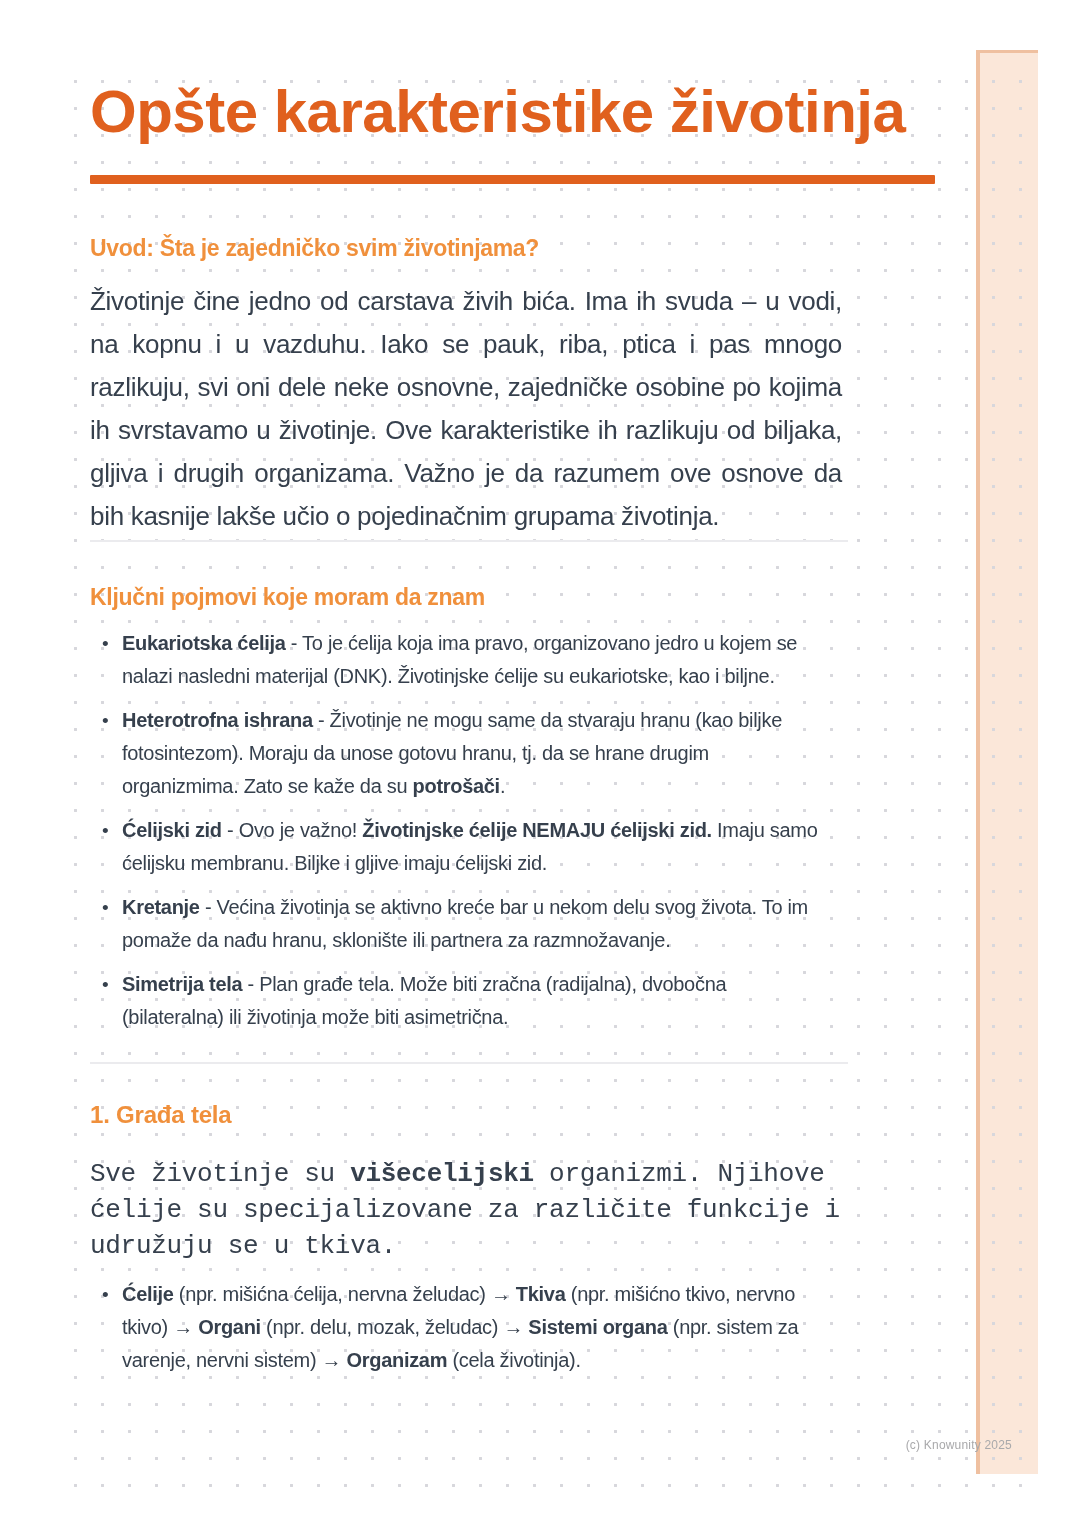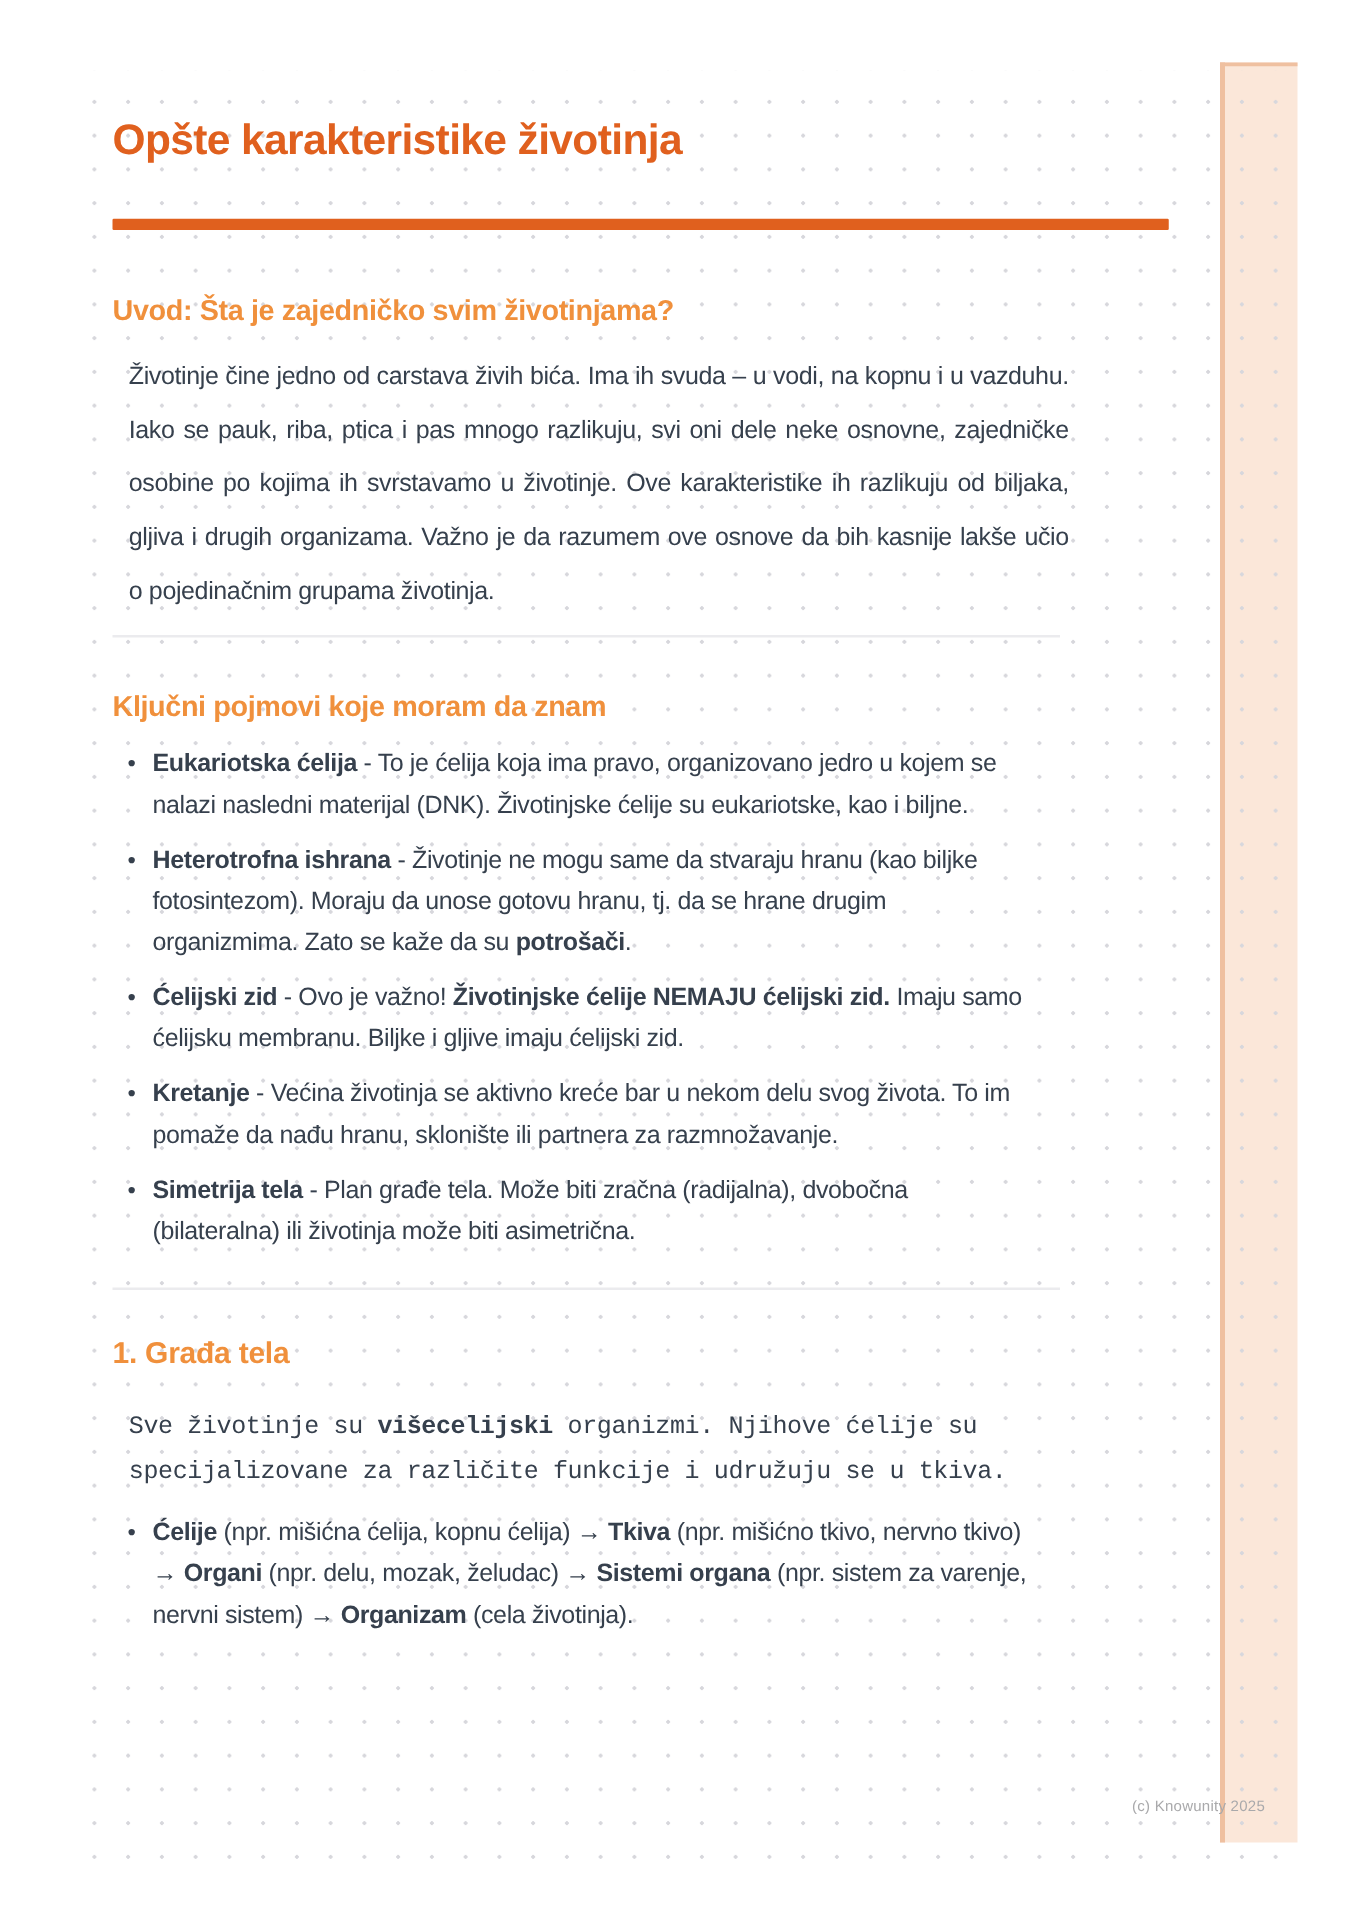--- a/index.html
+++ b/index.html
@@ -40,21 +40,21 @@
   .content {
     position: absolute;
     left: 90px;
     top: 0;
     width: 845px;
     z-index: 3;
   }
   .doc-title {
     margin: 0;
     padding-top: 84px;
-    font-size: 34px;
+    font-size: 60px;
     line-height: 56px;
     font-weight: bold;
     letter-spacing: -0.5px;
     color: var(--c-title-orange, #e0601e);
   }
   .title-rule {
     margin-top: 35px;
     width: 845px;
     height: 9px;
     border-radius: 1px;
@@ -73,22 +73,22 @@
   .h2-details { margin-top: 40px; }
   h3 {
     margin: 36px 0 0 0;
     font-size: 24px;
     line-height: 30px;
     font-weight: bold;
     letter-spacing: -0.2px;
     color: var(--c-heading-orange, #f0903c);
   }
   .body {
-    margin: 13px;
-    font-size: 20px;
+    margin: 0;
+    font-size: 26px;
     letter-spacing: -0.3px;
     color: var(--c-body-text, #36404d);
   }
   .p-intro {
     margin-top: 14px;
     width: 752px;
     line-height: 43px;
     text-align: justify;
   }
   .p-build {
@@ -161,18 +161,18 @@
       <li><b>Ćelijski zid</b><span> - Ovo je važno! </span><b>Životinjske ćelije NEMAJU ćelijski zid.</b><span> Imaju samo ćelijsku membranu. Biljke i gljive imaju ćelijski zid.</span></li>
       <li><b>Kretanje</b><span> - Većina životinja se aktivno kreće bar u nekom delu svog života. To im pomaže da nađu hranu, sklonište ili partnera za razmnožavanje.</span></li>
       <li><b>Simetrija tela</b><span> - Plan građe tela. Može biti zračna (radijalna), dvobočna (bilateralna) ili životinja može biti asimetrična.</span></li>
     </ul>
 
     <div class="divider div-2"></div>
 
     <h3>1. Građa tela</h3>
     <p class="body p-build"><span>Sve životinje su </span><b>višecelijski</b><span> organizmi. Njihove ćelije su specijalizovane za različite funkcije i udružuju se u tkiva.</span></p>
     <ul class="terms structure">
-      <li><b>Ćelije</b><span> (npr. mišićna ćelija, kopnu ćelija) → </span><b>Tkiva</b><span> (npr. mišićno tkivo, nervno tkivo) → </span><b>Organi</b><span> (npr. delu, mozak, želudac) → </span><b>Sistemi organa</b><span> (npr. sistem za varenje, nervni sistem) → </span><b>Organizam</b><span> (cela životinja).</span></li>
+      <li><b>Ćelije</b><span> (npr. mišićna ćelija, nervna želudac) → </span><b>Tkiva</b><span> (npr. mišićno tkivo, nervno tkivo) → </span><b>Organi</b><span> (npr. delu, mozak, želudac) → </span><b>Sistemi organa</b><span> (npr. sistem za varenje, nervni sistem) → </span><b>Organizam</b><span> (cela životinja).</span></li>
     </ul>
   </div>
 
   <div class="watermark">(c) Knowunity 2025</div>
 </div>
 
 </body></html>

